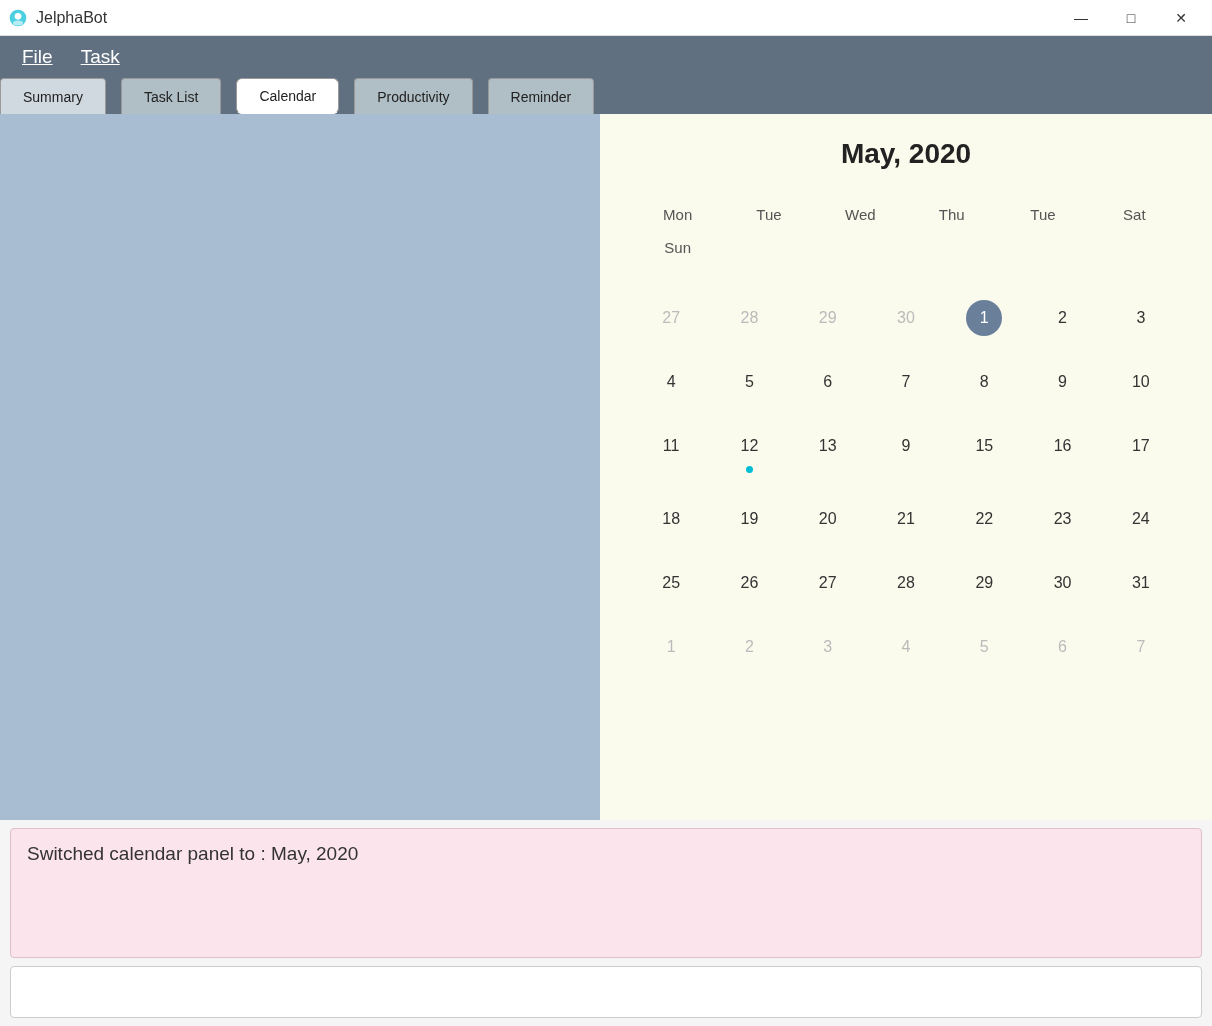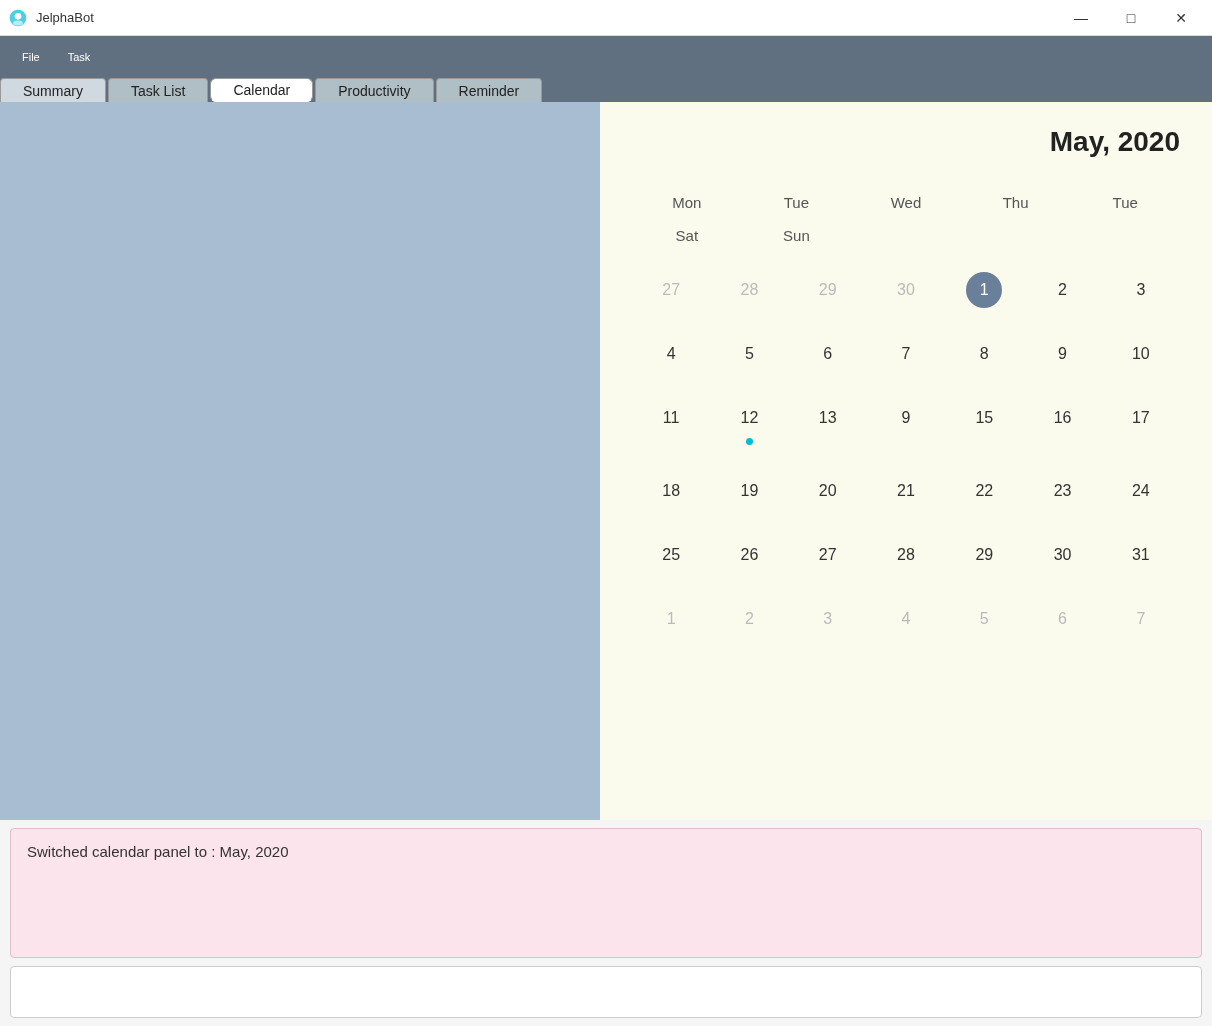--- a/index.html
+++ b/index.html
@@ -27,21 +27,21 @@
     .titlebar-left {
       display: flex;
       align-items: center;
       gap: 8px;
     }
     .titlebar-icon {
       width: 20px;
       height: 20px;
     }
     .titlebar-title {
-      font-size: 13px;
+      font-size: 16px;
       color: #333;
     }
     .titlebar-controls {
       display: flex;
       gap: 4px;
     }
     .titlebar-btn {
       width: 46px;
       height: 32px;
       display: flex;
@@ -58,45 +58,46 @@
     .menubar {
       display: flex;
       align-items: center;
       background: #607080;
       height: 42px;
       padding: 0 8px;
       flex-shrink: 0;
     }
     .menubar-item {
       color: #fff;
-      font-size: 11px;
+      font-size: 19px;
       padding: 6px 14px;
       cursor: pointer;
       border-radius: 3px;
+      text-decoration: underline;
     }
 
     
     .tabbar {
       display: flex;
       align-items: flex-end;
       background: #607080;
       padding: 0 0 0 0;
       flex-shrink: 0;
     }
     .tab {
       padding: 8px 22px;
       font-size: 14px;
       cursor: pointer;
       background: #b0bec5;
       border: 1px solid #999;
       border-bottom: none;
       color: #222;
-      margin-right: 2px;
+      margin-right: 15px;
       border-radius: 4px 4px 0 0;
-      height: 24px;
+      height: 36px;
       display: flex;
       align-items: center;
     }
     .tab.active {
       background: #fff;
       border-bottom: 1px solid #fff;
       z-index: 2;
     }
     .tab:first-child { background: #d0d8e0; }
     .tab.active { background: #fff; border-radius: 6px; }
@@ -118,35 +119,35 @@
 
     
     .calendar-panel {
       flex: 1;
       background: #fafaed;
       padding: 24px 32px;
       overflow: auto;
     }
 
     .calendar-title {
-      text-align: right;
+      text-align: center;
       font-size: 28px;
       font-weight: bold;
       color: #222;
       margin-bottom: 28px;
     }
 
     .calendar-grid {
       width: 100%;
     }
 
     .calendar-header-row {
       display: grid;
-      grid-template-columns: repeat(5, 1fr);
-      margin-bottom: 8px;
+      grid-template-columns: repeat(6, 1fr);
+      margin-bottom: 24px;
     }
     .calendar-day-header {
       text-align: center;
       font-size: 15px;
       color: #555;
       font-weight: 400;
       padding: 8px 0;
     }
 
     .calendar-week {
@@ -204,21 +205,21 @@
       background: #f5f5f5;
     }
 
     .status-panel {
       margin: 8px 10px 4px 10px;
       background: #fce4ec;
       border: 1px solid #e0c0c8;
       border-radius: 4px;
       padding: 14px 16px;
       min-height: 130px;
-      font-size: 15px;
+      font-size: 19px;
       color: #333;
     }
 
     .input-panel {
       margin: 4px 10px 8px 10px;
       background: #fff;
       border: 1px solid #ccc;
       border-radius: 4px;
       padding: 8px;
       min-height: 52px;

